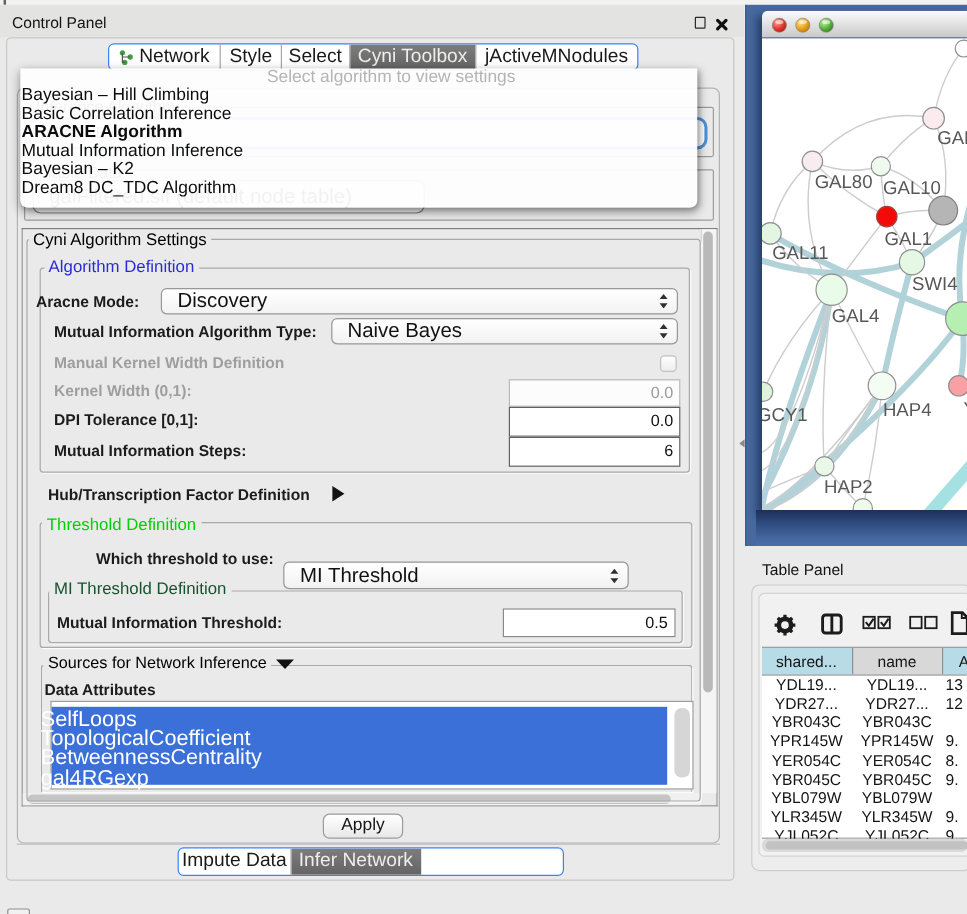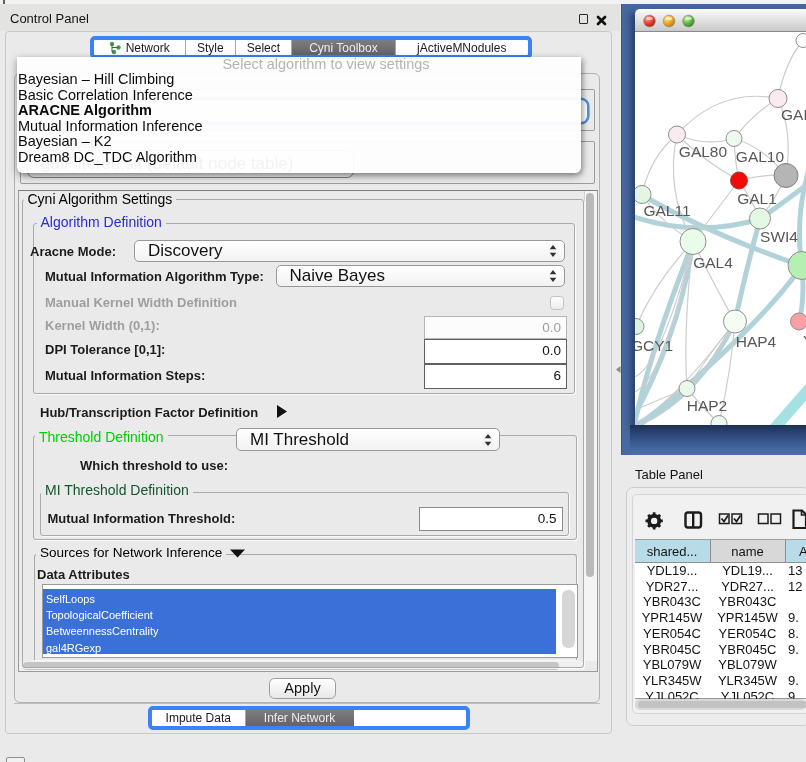--- a/index.html
+++ b/index.html
@@ -6,21 +6,21 @@
 #root{position:relative;width:806px;height:762px;overflow:hidden}
 .ab{position:absolute}
 .lbl{position:absolute;font-size:13px;font-weight:bold;color:#1c1c1c;white-space:nowrap;line-height:13px}
 .pln{position:absolute;font-size:13px;color:#141414;white-space:nowrap;line-height:13px}
 .combo{position:absolute;background:linear-gradient(#ffffff,#f2f2f2);border:1px solid #989898;border-radius:5px;font-size:17px;color:#111;box-sizing:border-box;white-space:nowrap}
 .combo span{position:absolute;left:13px;top:50%;transform:translateY(-50%)}
 .ud{position:absolute;right:7px;top:50%;transform:translateY(-50%)}
 .group{position:absolute;border:1px solid #a9a9a9;border-radius:3px;box-shadow:1px 1px 0 rgba(255,255,255,.75)}
 .gtitle{position:absolute;font-size:14px;background:#eaeaea;padding:0 4px;white-space:nowrap;line-height:13px;z-index:3}
 .field{position:absolute;background:#fff;font-size:13.5px;color:#111;text-align:right;padding-right:5px;box-sizing:border-box}
-.seg{position:absolute;display:flex;background:#fff;border:4px solid #3b82f6;border-radius:5px;box-sizing:border-box;overflow:hidden;font-size:12px;color:#1a1a1a}
+.seg{position:absolute;display:flex;background:#fff;border:1px solid #3b82f6;border-radius:5px;box-sizing:border-box;overflow:hidden;font-size:16px;color:#1a1a1a}
 .seg>div{display:flex;align-items:center;justify-content:center;border-right:1px solid #a6a6a6;box-sizing:border-box;white-space:nowrap}
 .seg>div:last-child{border-right:none}
 .seg>div.sel{background:linear-gradient(#7d7d7d,#646464);color:#eeedeb}
 </style></head>
 <body>
 <div id="root">
 
 <div class="ab" style="left:0;top:0;width:806px;height:4px;background:#f2f2f2"></div>
 <div class="ab" style="left:3px;top:0;width:2px;height:4px;background:#606060"></div>
 <div class="ab" style="left:0;top:4px;width:620px;height:27px;background:#e3e3e1"></div>
@@ -91,41 +91,41 @@
 <div class="lbl" style="left:45px;top:369px">Mutual Information Steps:</div>
 <div class="field" style="left:424px;top:364px;width:143px;height:25px;border:1.5px solid #606060;line-height:22px">6</div>
 <div class="lbl" style="left:40px;top:406px">Hub/Transcription Factor Definition</div>
 <svg class="ab" style="left:275px;top:404px" width="14" height="15">
       <path d="M2 1 L12 7.5 L2 14 Z" fill="#111"></path>
     </svg>
 
 <div class="group" style="left:33px;top:435px;width:541.5px;height:103px"></div>
 <div class="gtitle" style="left:35px;top:430.5px;color:#00cf00">Threshold Definition</div>
 <div class="lbl" style="left:80px;top:459px">Which threshold to use:</div>
-<div class="combo" style="left:236px;top:428px;width:264px;height:23px">
+<div class="combo" style="left:236px;top:468px;width:288px;height:23px">
       <span>MI Threshold</span>
       <svg class="ud" width="8" height="12">
         <path d="M4 0 L7.3 4.2 L0.7 4.2 Z" fill="#2f2f2f"></path>
         <path d="M0.7 7.8 L7.3 7.8 L4 12 Z" fill="#2f2f2f"></path>
       </svg>
     </div>
 <div class="group" style="left:40px;top:492px;width:526.5px;height:41.5px"></div>
 <div class="gtitle" style="left:41px;top:483.5px;color:#14532d">MI Threshold Definition</div>
 <div class="lbl" style="left:47.5px;top:512px">Mutual Information Threshold:</div>
 <div class="field" style="left:418.5px;top:506.5px;width:144px;height:24px;border:1px solid #8a8a8a;line-height:22px">0.5</div>
 
 <div class="group" style="left:33.5px;top:553.5px;width:541px;height:105px;border-bottom:none;border-radius:3px 3px 0 0"></div>
 <div class="gtitle" style="left:36px;top:546px;font-size:13.5px">Sources for Network Inference</div>
 <svg class="ab" style="left:229px;top:548px" width="17" height="10">
       <path d="M1 1.5 L16 1.5 L8.5 9.5 Z" fill="#111"></path>
     </svg>
 <div class="lbl" style="left:37px;top:567.5px">Data Attributes</div>
 <div class="ab" style="left:42px;top:584px;width:536px;height:73.5px;background:#fff;border:1px solid #9a9a9a;box-sizing:border-box"></div>
 <div class="ab" style="left:43px;top:588.5px;width:513px;height:65px;background:#3b70d8"></div>
-<div class="ab" style="left:46px;top:591px;font-size:11px;color:#fff;line-height:16.2px;white-space:nowrap">SelfLoops<br>TopologicalCoefficient<br>BetweennessCentrality<br>gal4RGexp</div>
+<div class="ab" style="left:34px;top:591px;font-size:18px;color:#fff;line-height:16.2px;white-space:nowrap">SelfLoops<br>TopologicalCoefficient<br>BetweennessCentrality<br>gal4RGexp</div>
 <div class="ab" style="left:562px;top:590px;width:12.5px;height:58px;background:#d6d6d6;border-radius:6px"></div>
 
 <div class="ab" style="left:269px;top:677.5px;width:67px;height:21px;background:linear-gradient(#ffffff,#f5f5f5 45%,#e7e7e7);border:1px solid #9c9c9c;border-radius:5.5px;box-sizing:border-box;display:flex;align-items:center;justify-content:center;font-size:14.5px;color:#151515">Apply</div>
 <div class="ab" style="left:13.5px;top:702.5px;width:586px;height:1px;background:#bdbdbd"></div>
 <div class="seg" style="left:148px;top:706px;width:322px;height:24px">
 <div style="width:93.5px">Impute Data</div>
 <div class="sel" style="width:108px">Infer Network</div>
 </div>
 <div class="ab" style="left:5.5px;top:756.5px;width:19px;height:10px;background:#f1f1f1;border:1.5px solid #8e8e8e;border-radius:2px;box-sizing:border-box"></div>
 <svg class="ab" style="left:616px;top:366px" width="5" height="7">

